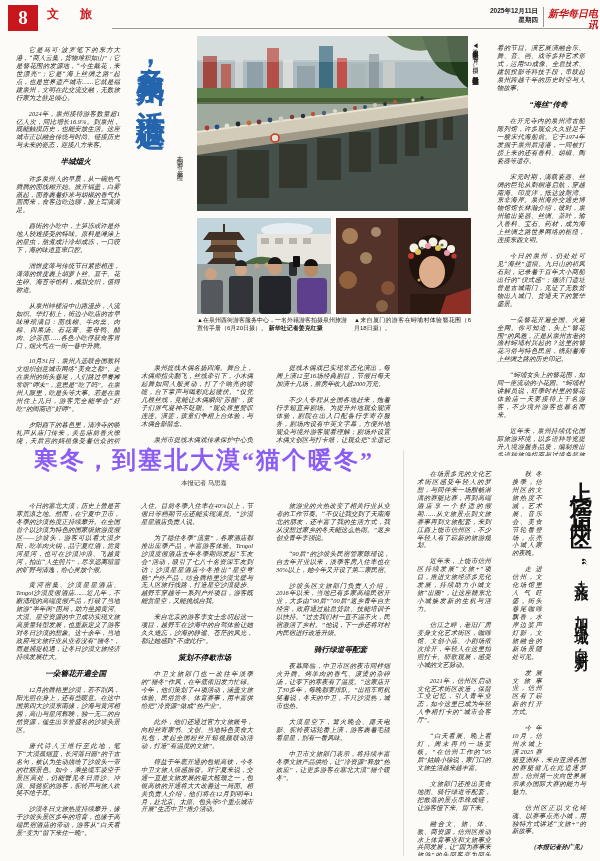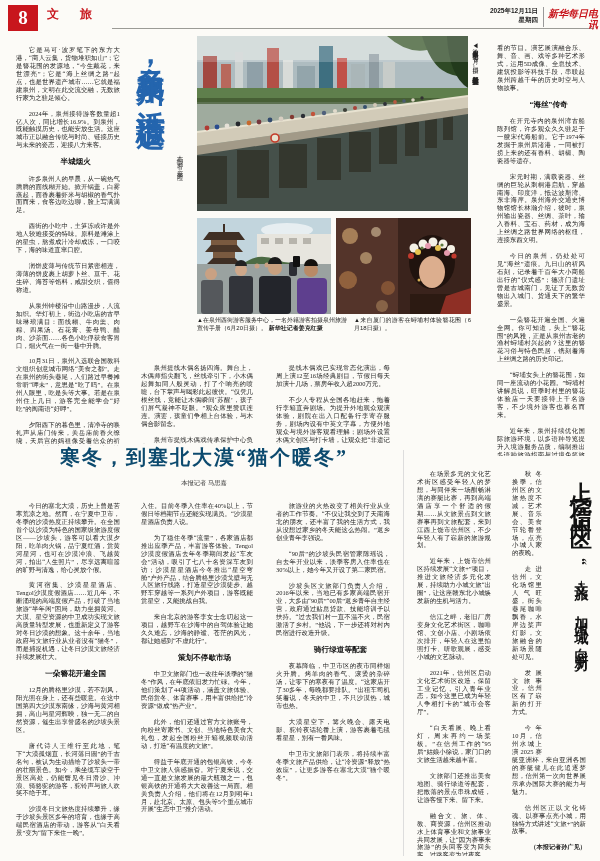--- a/index.html
+++ b/index.html
@@ -10,40 +10,40 @@
            font-weight:bold;font-size:19px;text-align:center;line-height:26px;font-family:"Liberation Serif",serif;}
   .section{position:absolute;left:47px;top:6px;font-size:12px;font-weight:bold;color:#c8161d;letter-spacing:9px;}
   .hd-rule{position:absolute;left:112px;top:28px;width:482px;height:1px;background:#9b9b96;}
   .dateblk{position:absolute;left:460px;top:7px;width:78px;text-align:right;font-size:6.5px;line-height:8.5px;
            font-family:"Liberation Sans",sans-serif;font-weight:bold;color:#222;}
   .hd-vdiv{position:absolute;left:543px;top:7px;width:1px;height:20px;background:#999;}
   .masthead{position:absolute;left:548px;top:8px;width:50px;font-size:10px;font-weight:bold;color:#c8161d;
             font-style:italic;letter-spacing:0px;line-height:11px;text-align:right;}
   
   .col{position:absolute;overflow:hidden;font-size:6.4px;line-height:1.24;text-align:justify;color:#1d1d1d;}
-  .col p{margin:8px;text-indent:2em;}
+  .col p{margin:8px;text-indent:2em;font-style:italic;}
   .col p.cont{text-indent:0;}
   .subhead{font-family:"Liberation Sans",sans-serif;font-weight:bold;font-size:7.6px;text-align:center;
            margin:5px 0 4px;text-indent:0;color:#111;}
   
   .a1-headline{position:absolute;left:128px;top:44px;width:46px;height:300px;writing-mode:vertical-rl;
                font-size:29px;font-weight:bold;color:#2465ae;letter-spacing:3px;line-height:46px;text-align:start;}
   .a1-byline{position:absolute;left:175px;top:150px;height:130px;writing-mode:vertical-rl;
              font-size:6.5px;letter-spacing:2.5px;color:#444;}
   .photo{position:absolute;overflow:hidden;background:#ccc;}
   .photo svg{display:block;width:100%;height:100%;}
   .vcap{position:absolute;writing-mode:vertical-rl;font-size:6px;line-height:7.5px;letter-spacing:.5px;
         font-family:"Liberation Sans",sans-serif;color:#222;}
   .vcap b{font-weight:bold;}
   .hcap{position:absolute;font-size:6px;line-height:7.5px;font-family:"Liberation Sans",sans-serif;
         text-align:justify;color:#222;overflow:hidden;}
   .hcap b{font-weight:bold;}
   
-  .a2-head{position:absolute;left:8px;top:444px;width:392px;text-align:center;font-size:20px;font-weight:bold;
-           letter-spacing:2px;color:#0c4a6e;}
+  .a2-head{position:absolute;left:8px;top:444px;width:392px;text-align:center;font-size:24px;font-weight:bold;
+           letter-spacing:2px;color:#8b5cf6;}
   .a2-byline{position:absolute;left:8px;top:479px;width:392px;text-align:center;font-size:6.3px;color:#333;}
   
   .vrule{position:absolute;left:403px;top:450px;width:1px;height:406px;background:#ddd;}
   .a3-headline{float:right;width:48px;height:282px;margin:2px 0 3px 4px;writing-mode:vertical-rl;text-align:start;}
   .a3h1{font-size:22px;font-weight:bold;letter-spacing:12px;line-height:26px;color:#111;}
   .a3h2{font-size:14px;font-weight:bold;letter-spacing:5px;line-height:20px;color:#111;}
   .signoff{text-align:right;text-indent:0;font-weight:bold;margin-top:2px;font-size:6.2px;}
 </style>
 </head>
 <body>

